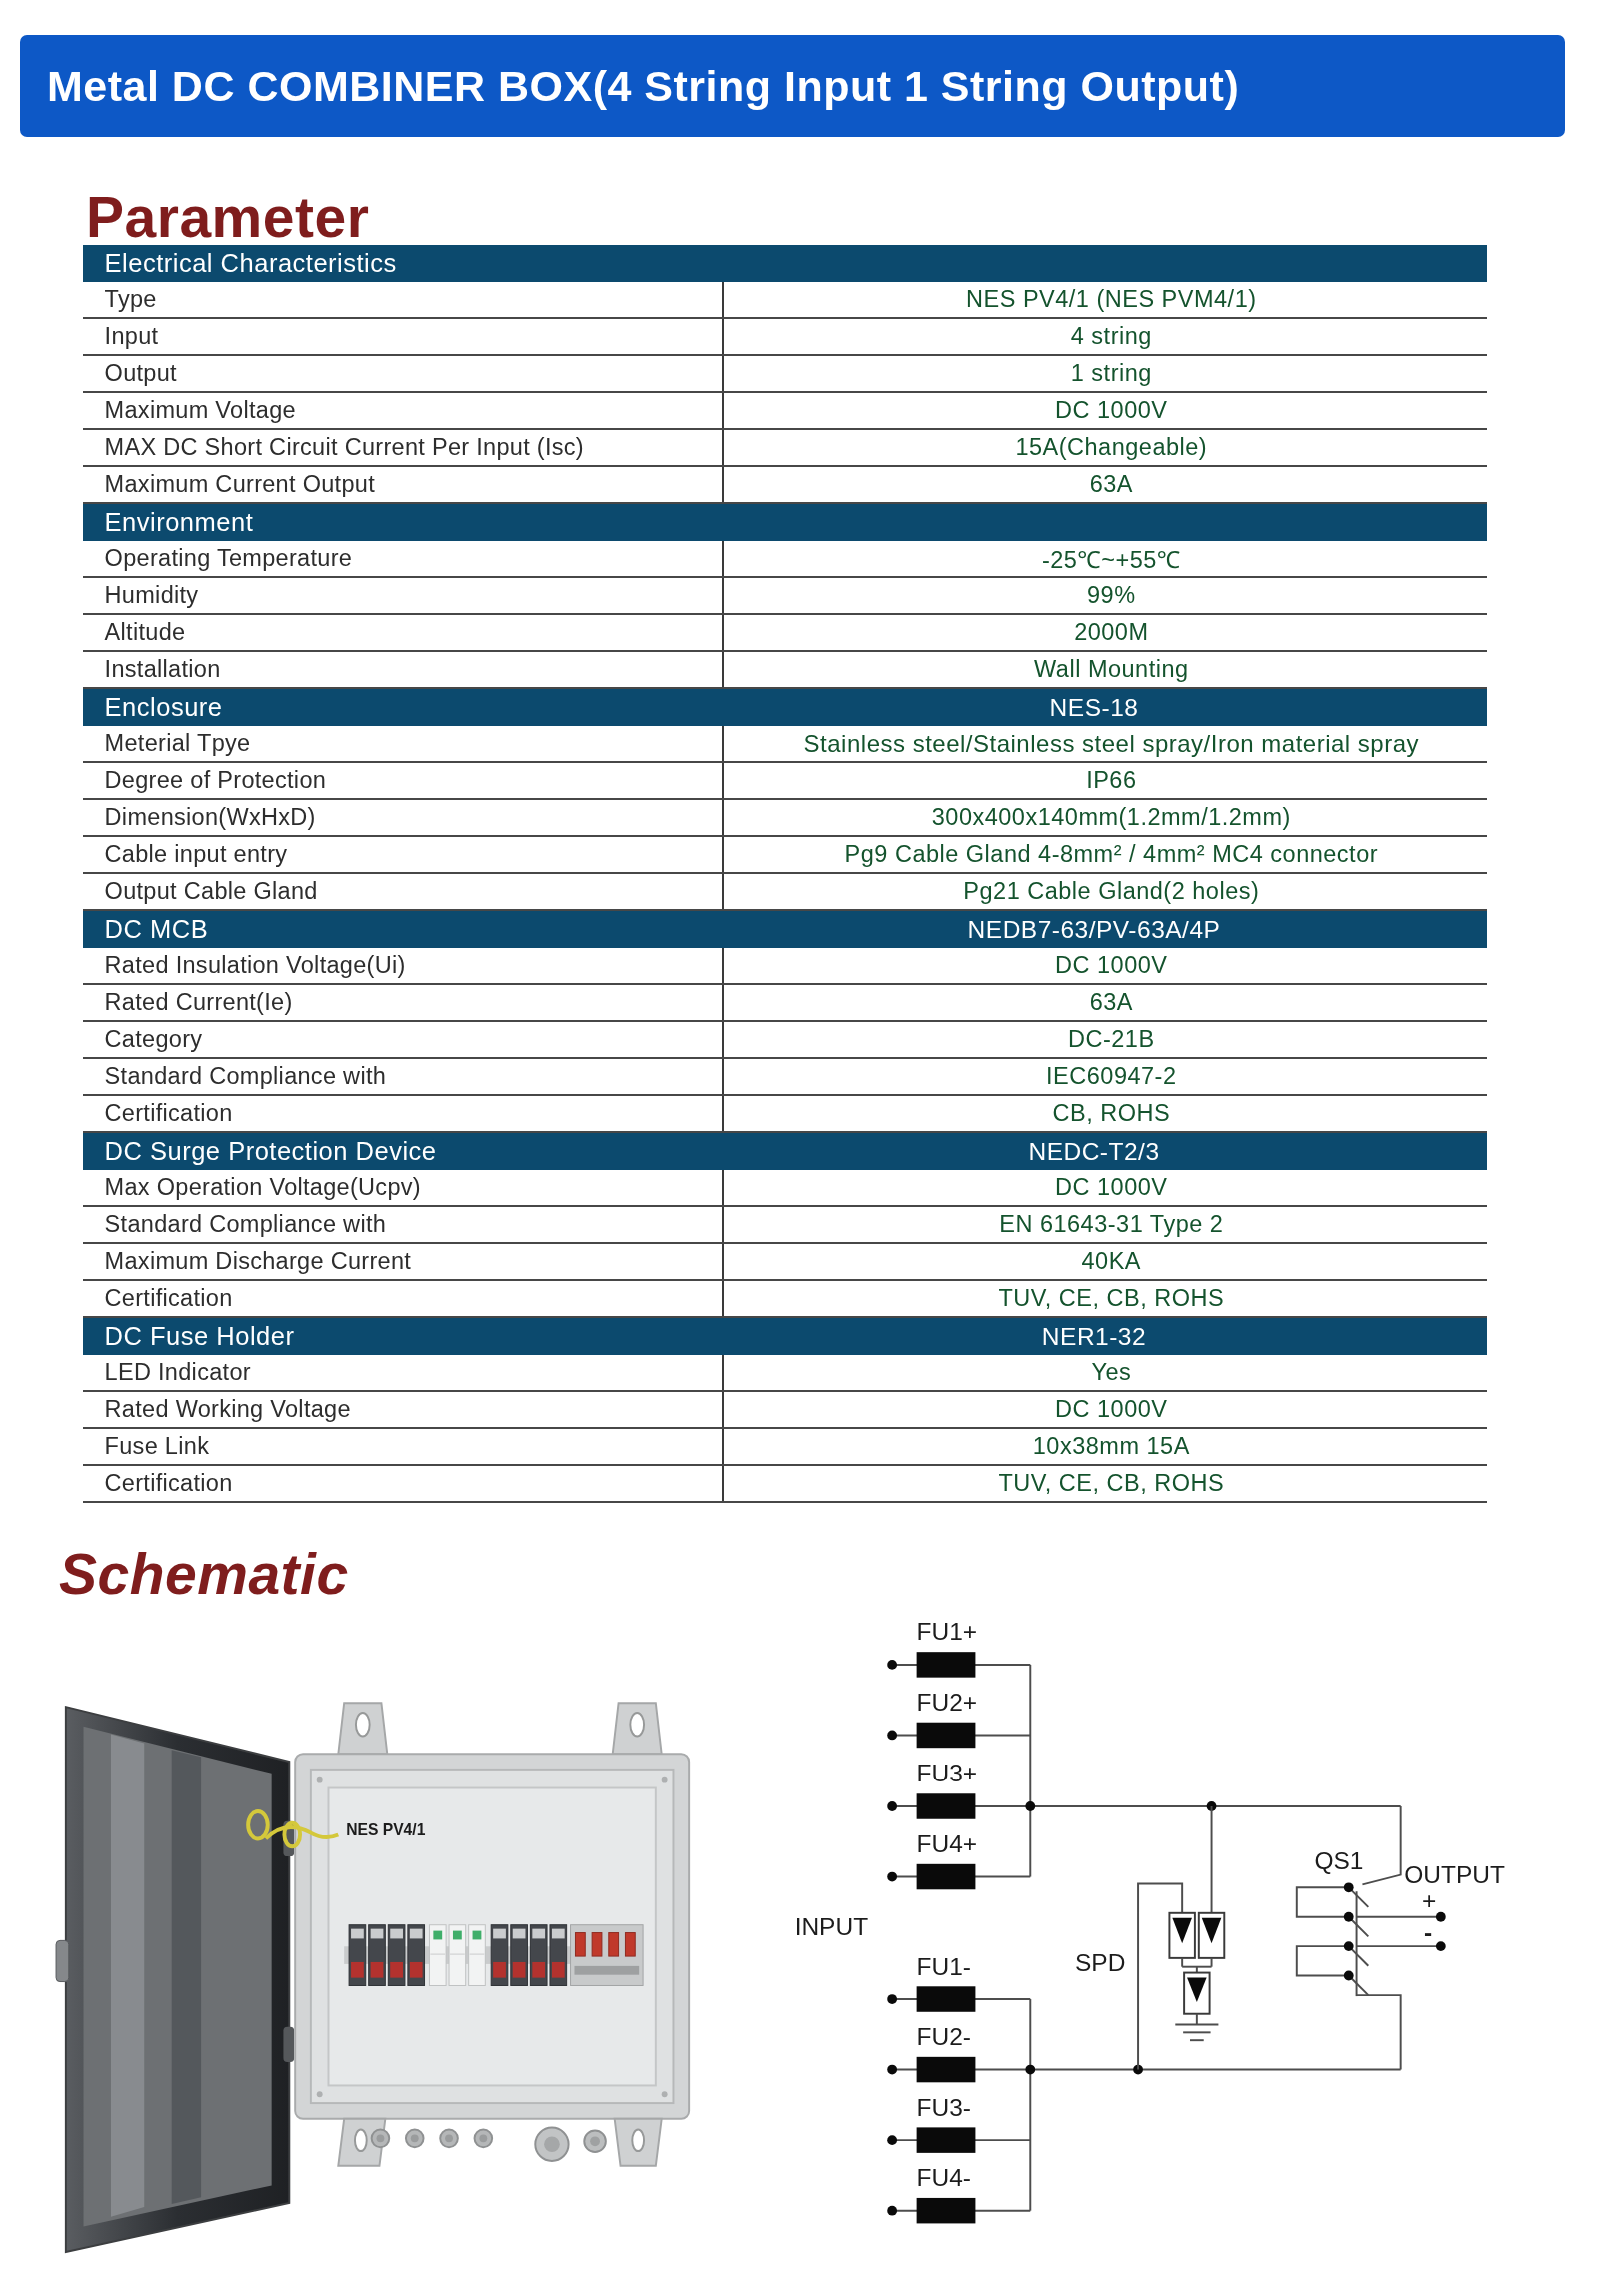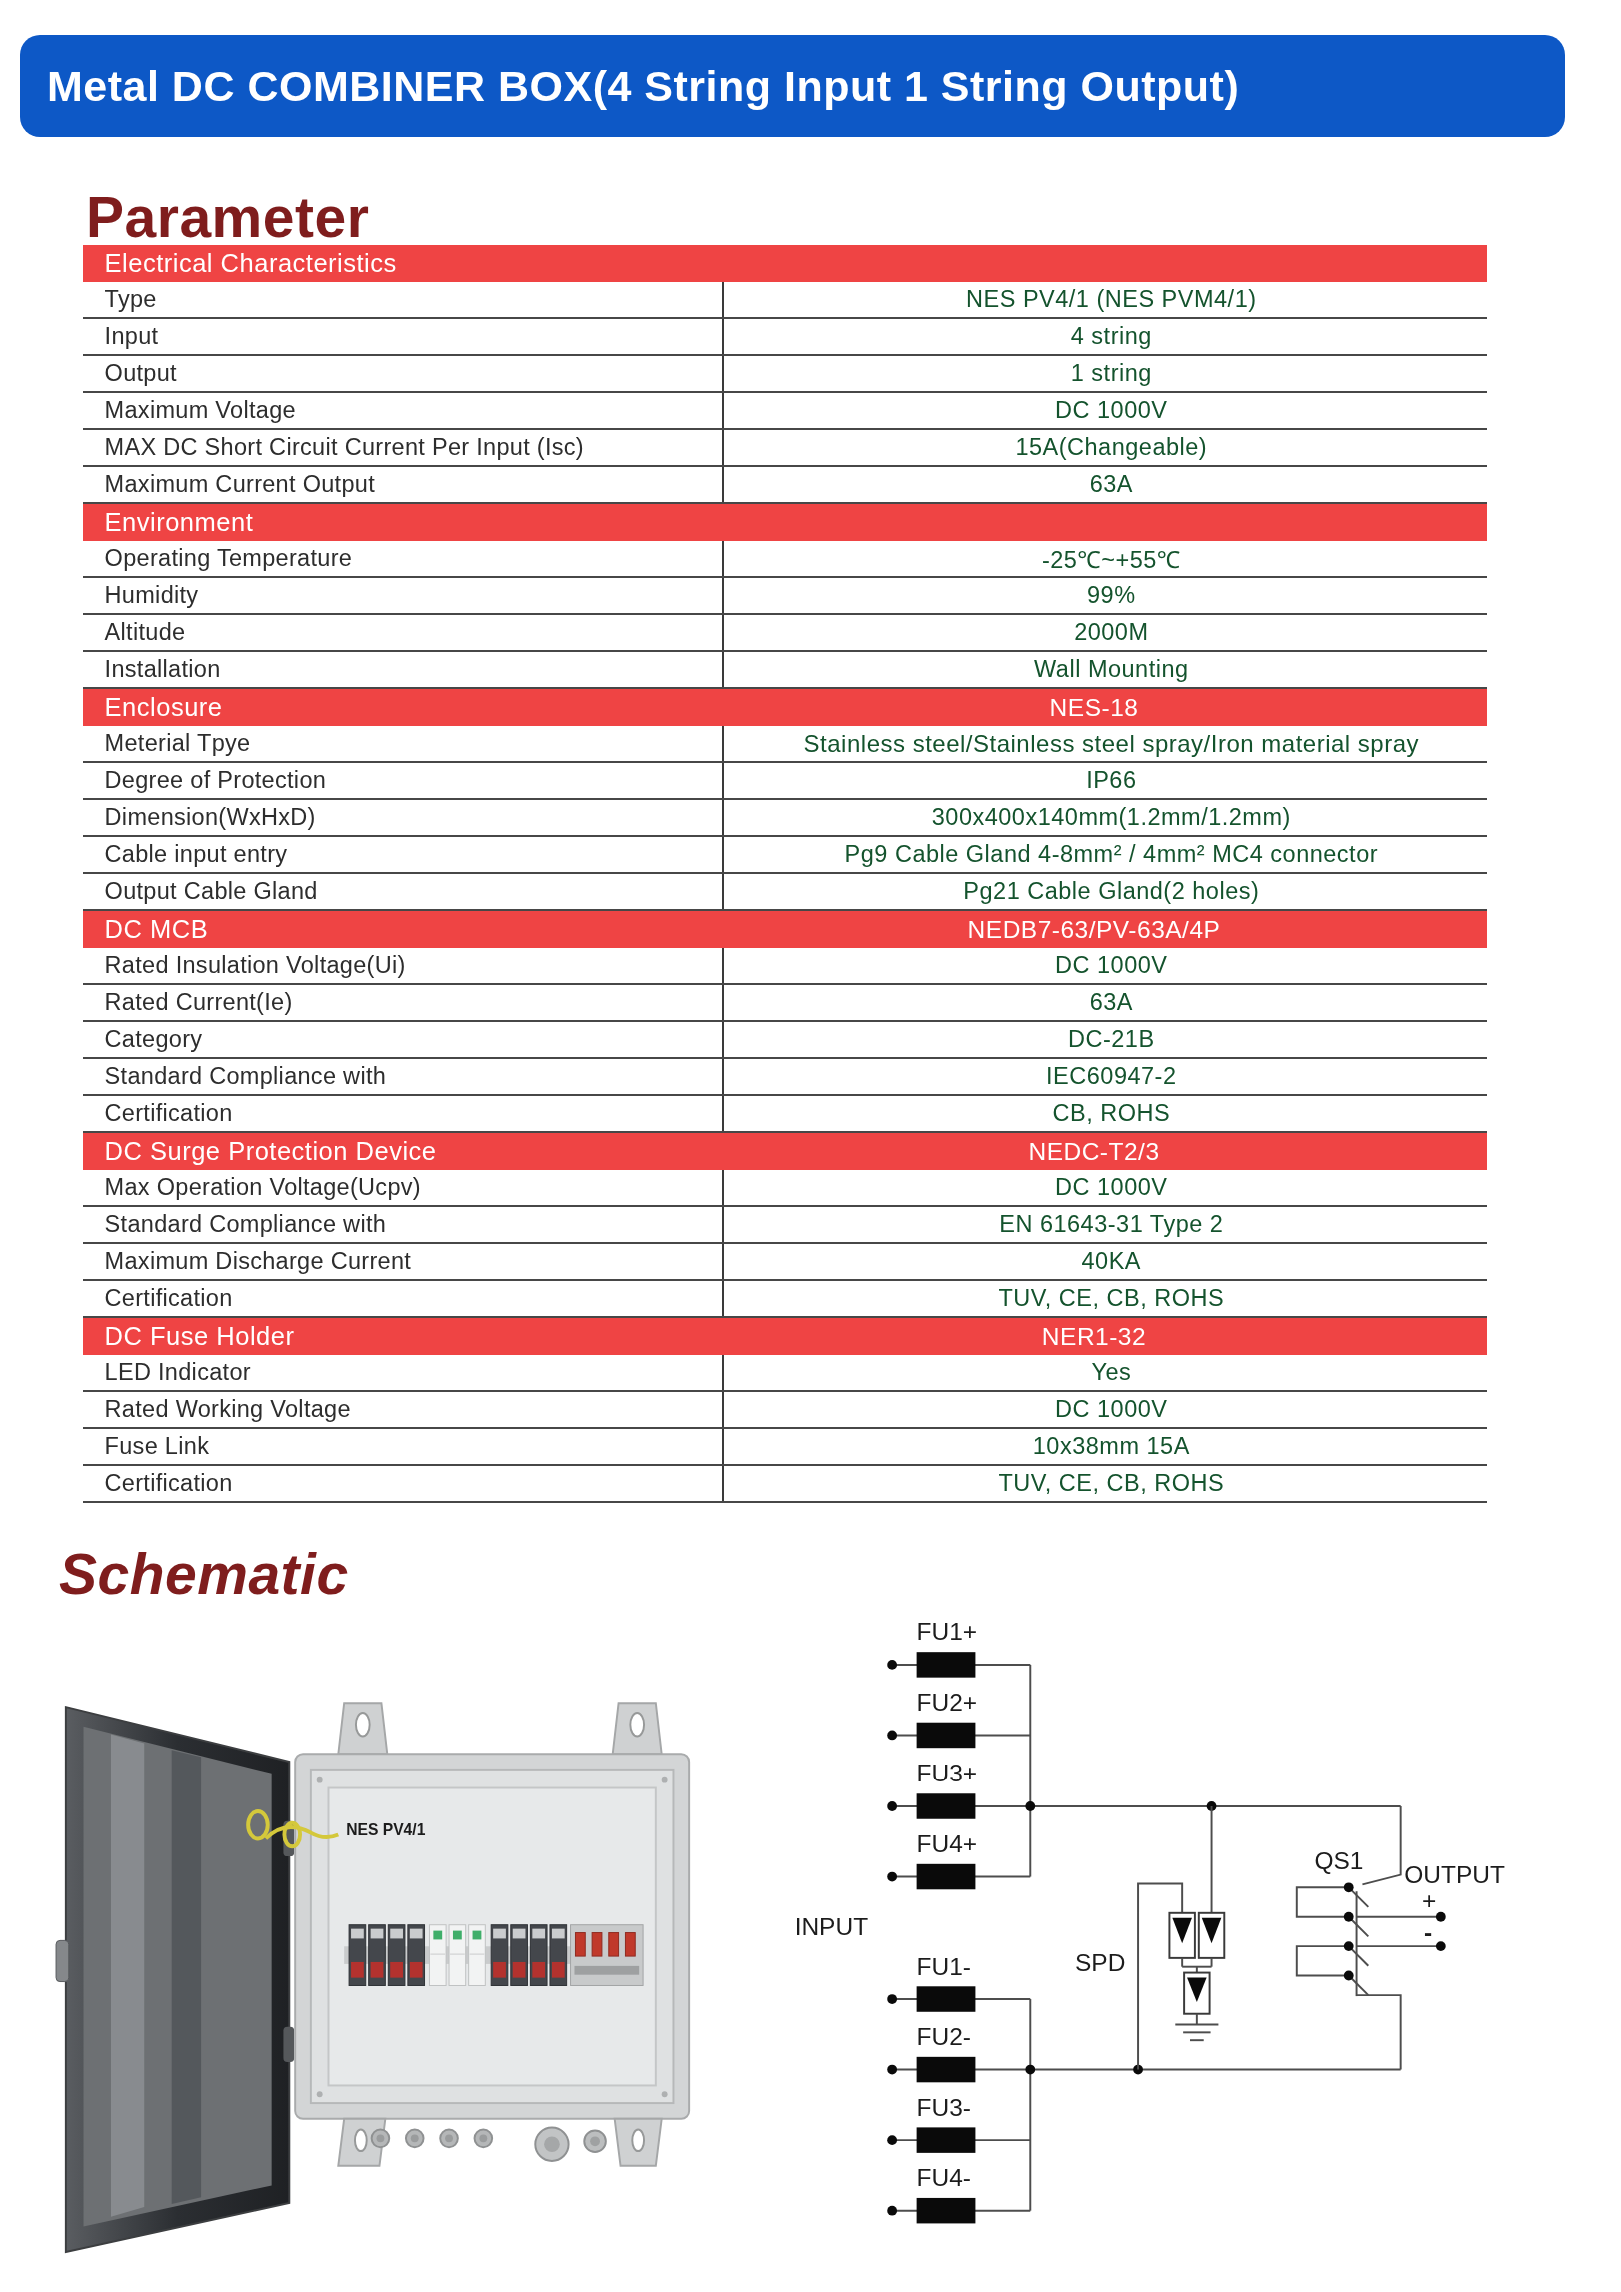--- a/index.html
+++ b/index.html
@@ -3,31 +3,31 @@
 <meta charset="utf-8">
 <style>
   * { margin:0; padding:0; box-sizing:border-box; }
   html,body { background:#ffffff; }
   body {
     width:1621px; height:2293px; position:relative;
     font-family:"Liberation Sans", sans-serif; color:#2e2e2e; overflow:hidden;
   }
   .header-bar {
     position:absolute; left:19.6px; top:35px; width:1545px; height:102px;
-    background:#0d58c6; border-radius:20px; display:flex; align-items:center;
+    background:#0d58c6; border-radius:7px; display:flex; align-items:center;
   }
   .header-bar .title {
     color:#ffffff; font-size:43px; font-weight:bold; padding-left:27.4px; letter-spacing:0.5px;
   }
   .h2 { position:absolute; font-size:57px; font-weight:bold; color:#7f1d1d; letter-spacing:0.5px; }
   #param-heading { left:86px; top:184px; }
   #schematic-heading { left:59px; top:1541px;font-style:italic; }
 
   .spec-table { position:absolute; left:83px; top:245px; width:1404px; }
-  .sec { height:37px; background:#ef4444; display:flex; color:#ffffff; }
+  .sec { height:37px; background:#0c4a6e; display:flex; color:#ffffff; }
   .sec .st { width:619px; padding-left:21.6px; font-size:25.5px; line-height:37px; letter-spacing:0.5px; }
   .sec .sv { width:784px; text-align:center; font-size:24.5px; line-height:37px; letter-spacing:0.5px; }
   .row { height:37px; display:flex; border-bottom:2px solid #474747; background:#fff;gap:36px; }
   .row .rl {
     width:617px; padding-left:21.6px; font-size:23.5px; color:#2d2d2d;
     display:flex; align-items:center; letter-spacing:0.3px; white-space:nowrap;
   }
   .row .rv {
     width:784px; border-left:2.9px solid #3a3a3a; font-size:23.5px; color:#14532d;
     display:flex; align-items:center; justify-content:center; letter-spacing:0.5px; white-space:nowrap;padding-left:12px;

